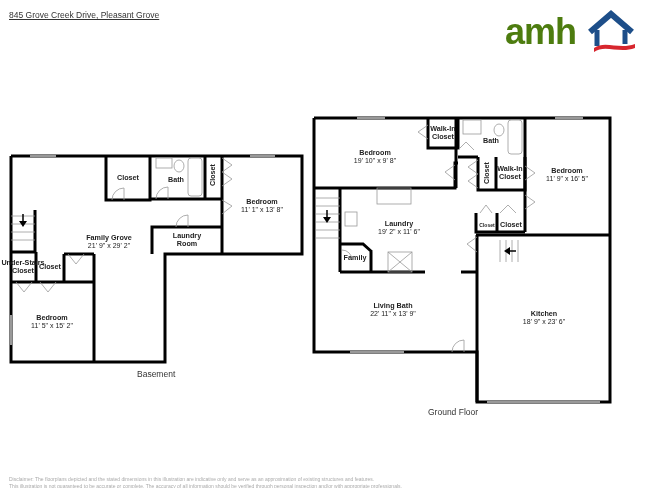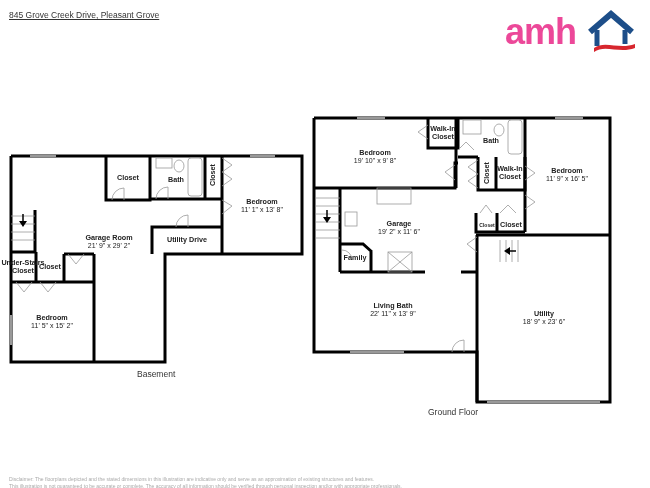--- a/index.html
+++ b/index.html
@@ -1,19 +1,19 @@
 <!DOCTYPE html>
 <html><head>
 <meta charset="utf-8">
 <style>
   html,body{margin:0;padding:0;background:#fff;}
   body{width:650px;height:488px;position:relative;overflow:hidden;font-family:"Liberation Sans",sans-serif;color:#222;}
   .addr{position:absolute;left:9px;top:10px;font-size:8.5px;color:#333;text-decoration:underline;}
   .logo{position:absolute;left:505px;top:8px;width:135px;height:46px;}
-  .logo-text{position:absolute;left:0;top:6px;font-weight:bold;font-size:36px;letter-spacing:-1px;color:#ec4899;line-height:36px;}
+  .logo-text{position:absolute;left:0;top:6px;font-weight:bold;font-size:36px;letter-spacing:-1px;color:#4d7c0f;line-height:36px;}
   .plan{position:absolute;left:0;top:0;width:650px;height:488px;}
   .lbl{position:absolute;text-align:center;font-size:7px;line-height:8px;transform:translate(-50%,-50%);white-space:nowrap;}
   .lbl b{font-weight:bold;display:block;font-size:7.2px;}
   .floor-label{position:absolute;font-size:8.5px;color:#333;}
   .disc{position:absolute;left:9px;top:476px;font-size:5px;color:#aaa;line-height:7px;width:640px;}
 </style>
 </head>
 <body>
 
 <div class="addr">845 Grove Creek Drive, Pleasant Grove</div>
@@ -144,23 +144,23 @@
 <div class="lbl" style="left:128px;top:178px">
     <b>Closet</b>
   </div>
 <div class="lbl" style="left:176px;top:180px">
     <b>Bath</b>
   </div>
 <div class="lbl" style="left:213px;top:175px;transform:translate(-50%,-50%) rotate(-90deg)">
     <b>Closet</b>
   </div>
 <div class="lbl" style="left:262px;top:206px"><b>Bedroom</b><span>11' 1" x 13' 8"</span></div>
-<div class="lbl" style="left:109px;top:242px"><b>Garage Room</b><span>21' 9" x 29' 2"</span></div>
+<div class="lbl" style="left:109px;top:242px"><b>Family Grove</b><span>21' 9" x 29' 2"</span></div>
 <div class="lbl" style="left:187px;top:240px;white-space:normal;width:40px">
-    <b>Utility Drive</b>
+    <b>Laundry Room</b>
   </div>
 <div class="lbl" style="left:23px;top:267px;white-space:normal;width:46px">
     <b>Under-Stairs Closet</b>
   </div>
 <div class="lbl" style="left:50px;top:267px">
     <b>Closet</b>
   </div>
 <div class="lbl" style="left:52px;top:322px"><b>Bedroom</b><span>11' 5" x 15' 2"</span></div>
 <div class="floor-label" style="left:137px;top:369px">Basement</div>
 
@@ -171,30 +171,30 @@
 <div class="lbl" style="left:491px;top:141px">
     <b>Bath</b>
   </div>
 <div class="lbl" style="left:487px;top:173px;transform:translate(-50%,-50%) rotate(-90deg)">
     <b>Closet</b>
   </div>
 <div class="lbl" style="left:510px;top:173px;white-space:normal;width:28px">
     <b>Walk-In Closet</b>
   </div>
 <div class="lbl" style="left:567px;top:175px"><b>Bedroom</b><span>11' 9" x 16' 5"</span></div>
-<div class="lbl" style="left:399px;top:228px"><b>Garage</b><span>19' 2" x 11' 6"</span></div>
+<div class="lbl" style="left:399px;top:228px"><b>Laundry</b><span>19' 2" x 11' 6"</span></div>
 <div class="lbl" style="left:355px;top:258px">
     <b>Family</b>
   </div>
 <div class="lbl" style="left:487px;top:225px;font-size:5px">
     <b style="font-size:5px">Closet</b>
   </div>
 <div class="lbl" style="left:511px;top:225px">
     <b>Closet</b>
   </div>
 <div class="lbl" style="left:393px;top:310px"><b>Living Bath</b><span>22' 11" x 13' 9"</span></div>
-<div class="lbl" style="left:544px;top:318px"><b>Utility</b><span>18' 9" x 23' 6"</span></div>
+<div class="lbl" style="left:544px;top:318px"><b>Kitchen</b><span>18' 9" x 23' 6"</span></div>
 <div class="floor-label" style="left:428px;top:407px">Ground Floor</div>
 
 <div class="disc">
   <div>Disclaimer: The floorplans depicted and the stated dimensions in this illustration are indicative only and serve as an approximation of existing structures and features.</div>
   <div>This illustration is not guaranteed to be accurate or complete. The accuracy of all information should be verified through personal inspection and/or with appropriate professionals.</div>
 </div>
 
 </body></html>

